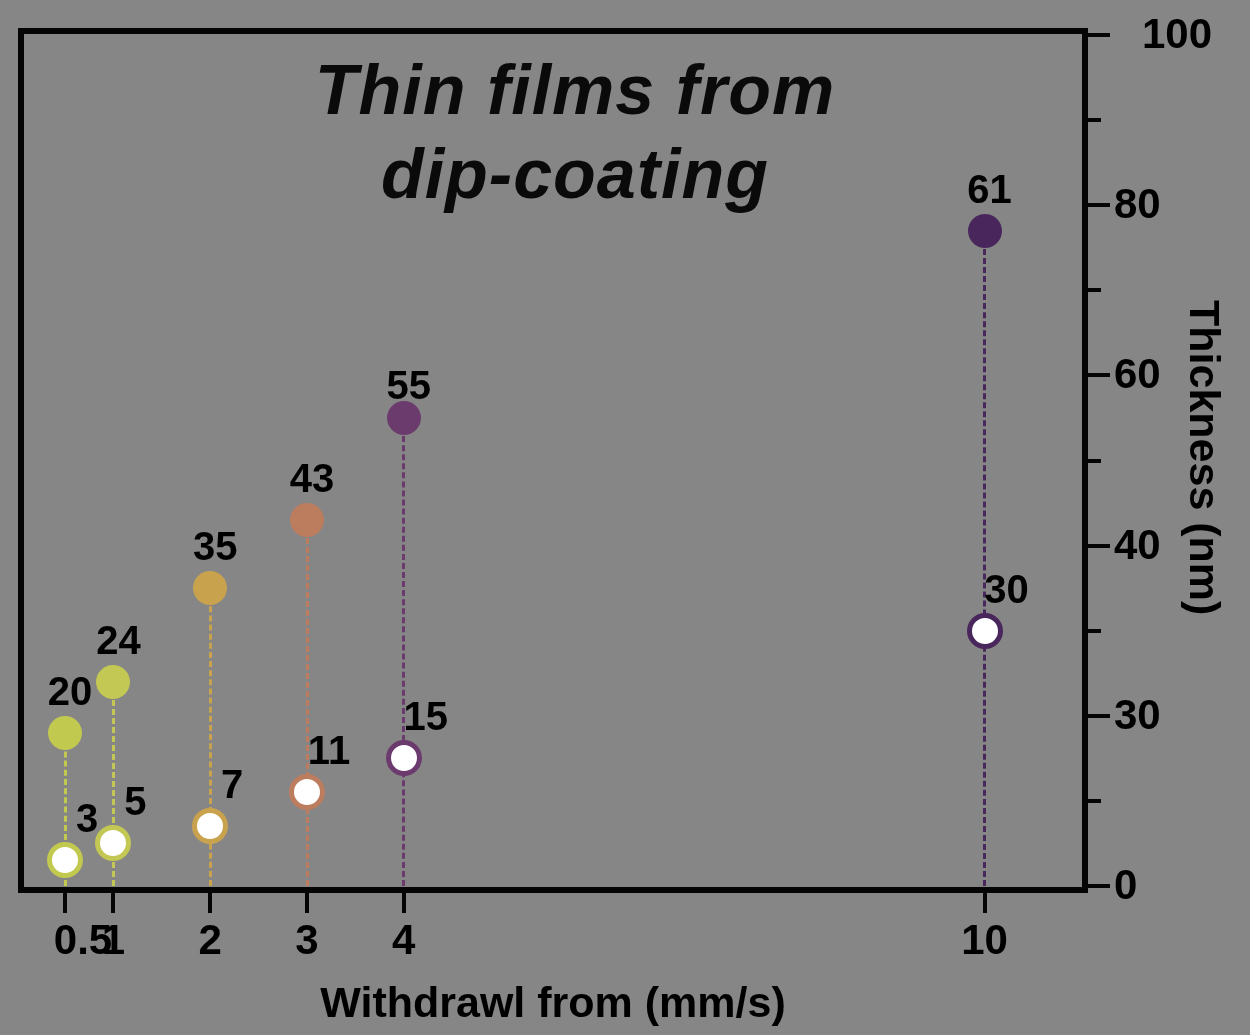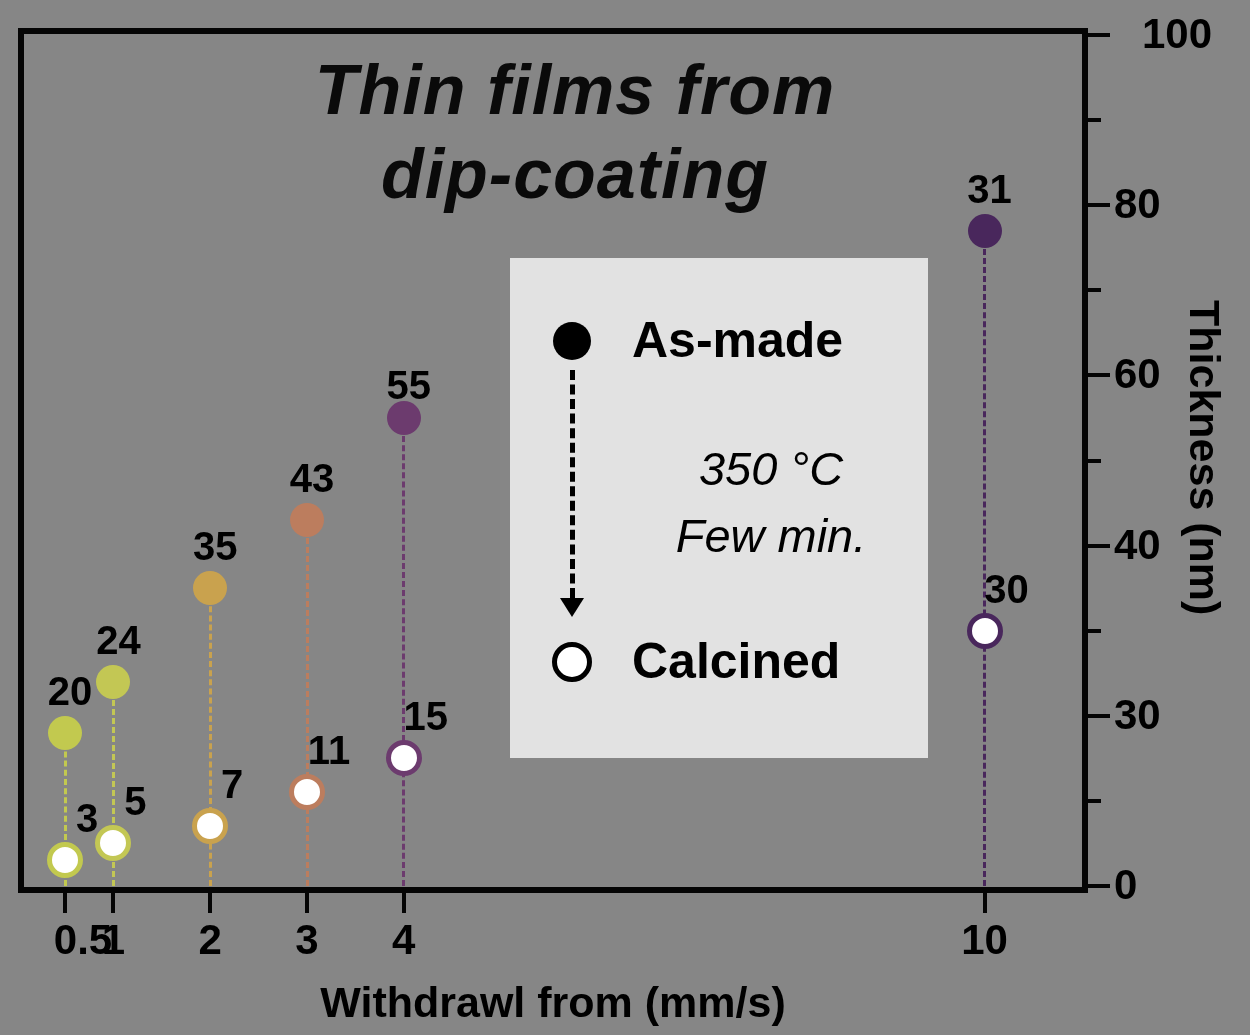--- a/index.html
+++ b/index.html
@@ -109,36 +109,24 @@
       <div class="pt filled" style="left: 290px; top: 503.07px; background: rgb(188, 125, 94);"></div>
       <div class="pt open" style="left: 289px; top: 774.39px; border-color: rgb(188, 125, 94);"></div>
       <div class="pt-label" style="left: 312px; top: 456.07px;">43</div>
       <div class="pt-label" style="left: 329px; top: 728.39px; text-align: center;">11</div>
       <div class="pt filled" style="left: 386.8px; top: 400.95px; background: rgb(108, 59, 110);"></div>
       <div class="pt open" style="left: 385.8px; top: 740.35px; border-color: rgb(108, 59, 110);"></div>
       <div class="pt-label" style="left: 408.8px; top: 353.95px; margin-top: 9px;">55</div>
       <div class="pt-label" style="left: 425.8px; top: 694.35px;">15</div>
       <div class="pt filled" style="left: 967.6px; top: 213.73px; background: rgb(73, 39, 92);"></div>
       <div class="pt open" style="left: 966.6px; top: 612.7px; border-color: rgb(73, 39, 92);"></div>
-      <div class="pt-label" style="left: 989.6px; top: 166.73px;">31</div>
+      <div class="pt-label" style="left: 989.6px; top: 166.73px;">61</div>
       <div class="pt-label" style="left: 1006.6px; top: 566.7px;">30</div>
     </div>
 
-  <div class="legend">
-    <div class="legend-dot filled"></div>
-    <div class="legend-label as">As-made</div>
-    <div class="legend-arrow-line"></div>
-    <div class="legend-arrow-head"></div>
-    <div class="legend-annotation">
-      <div>350 °C</div>
-      <div>Few min.</div>
-    </div>
-    <div class="legend-dot open"></div>
-    <div class="legend-label cal">Calcined</div>
-  </div>
 
   <div class="axis-layer" id="axis-layer">
       <div class="ytick" style="left: 1088px; top: 884px; width: 22px;"></div>
       <div class="ytick-label" style="top: 861px;">0</div>
       <div class="ytick" style="left: 1088px; top: 713.8px; width: 22px;"></div>
       <div class="ytick-label" style="top: 690.8px;">30</div>
       <div class="ytick" style="left: 1088px; top: 543.6px; width: 22px;"></div>
       <div class="ytick-label" style="top: 520.6px; text-align: right;">40</div>
       <div class="ytick" style="left: 1088px; top: 373.4px; width: 22px;"></div>
       <div class="ytick-label" style="top: 350.4px;">60</div>

